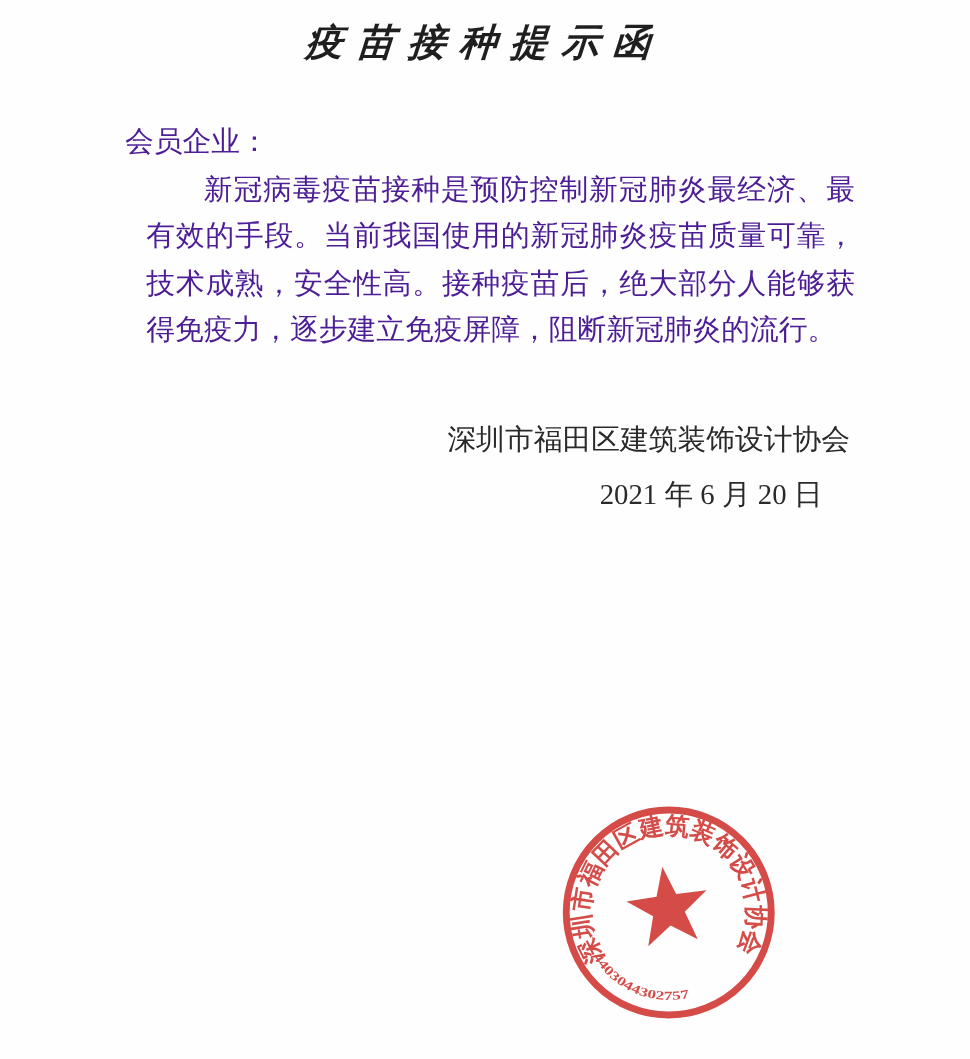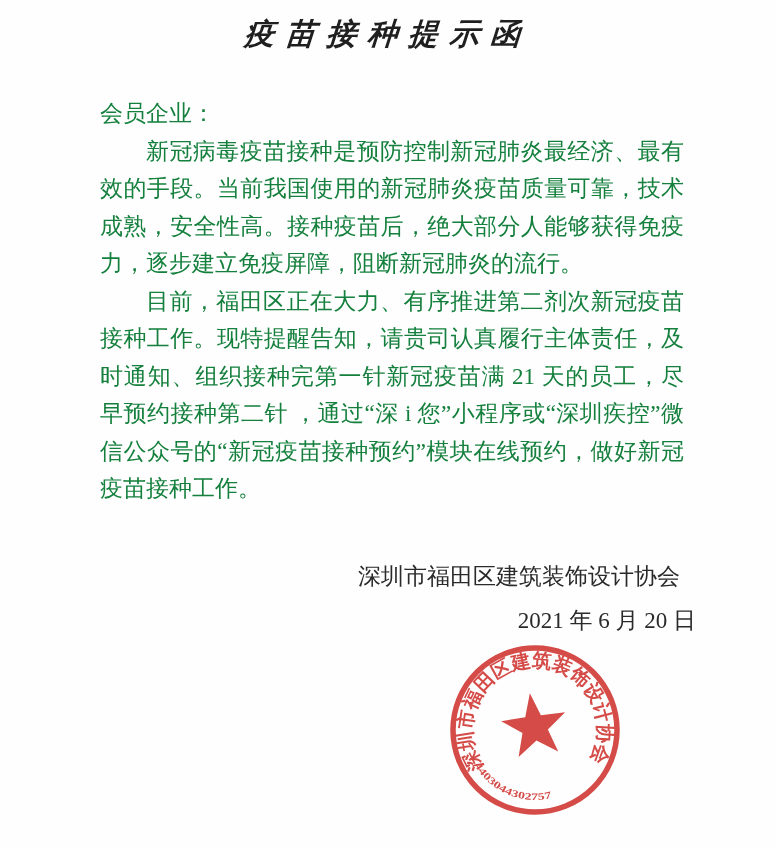--- a/index.html
+++ b/index.html
@@ -21,37 +21,37 @@
     font-style: italic;
     letter-spacing: 11px;
     color: #1f1f1f;
     transform: skewX(-4deg);
   }
   .body {
     margin: 40px 92px 0 100px;
     font-size: 23px;
     line-height: 37.5px;
     text-align: justify;
-    color: #15803d;
+    color: #4c1d95;
   }
-  .body p.para { text-indent: 2em; }
+  .body p.para { text-indent: 2em; margin-left: 17px; }
   .salutation { text-indent: 0; }
   .signature {
     margin-top: 54px;
     padding-right: 96px;
     text-align: right;
     font-size: 23px;
     line-height: 30px;
     color: #2a2a2a;
     position: relative;
     z-index: 1;
   }
   .date {
     margin-top: 14px;
-    padding-right: 80px;
+    padding-right: 118px;
     text-align: right;
     font-size: 23px;
     line-height: 30px;
     color: #2a2a2a;
     position: relative;
     z-index: 1;
   }
   .seal {
     position: absolute;
     left: 435px;
@@ -71,21 +71,20 @@
 </head>
 <body>
 
 <div class="page">
 
   <h1 class="title">疫苗接种提示函</h1>
 
   <div class="body">
     <p class="salutation">会员企业：</p>
     <p class="para">新冠病毒疫苗接种是预防控制新冠肺炎最经济、最有效的手段。当前我国使用的新冠肺炎疫苗质量可靠，技术成熟，安全性高。接种疫苗后，绝大部分人能够获得免疫力，逐步建立免疫屏障，阻断新冠肺炎的流行。</p>
-    <p class="para">目前，福田区正在大力、有序推进第二剂次新冠疫苗接种工作。现特提醒告知，请贵司认真履行主体责任，及时通知、组织接种完第一针新冠疫苗满 21 天的员工，尽早预约接种第二针 ，通过“深 i 您”小程序或“深圳疾控”微信公众号的“新冠疫苗接种预约”模块在线预约，做好新冠疫苗接种工作。</p>
   </div>
 
   <div class="signature">深圳市福田区建筑装饰设计协会</div>
   <div class="date">2021 年 6 月 20 日</div>
 
   <svg class="seal" viewBox="-100 -100 200 217" xmlns="http://www.w3.org/2000/svg">
     <defs>
       <path id="ringTextPath" d="M -51.6,36.1 A 63 63 0 1 1 51.6,36.1" fill="none"></path>
       <path id="serialPath" d="M -60.6,35 A 70 70 0 0 0 18.1,67.6" fill="none"></path>
     </defs>

